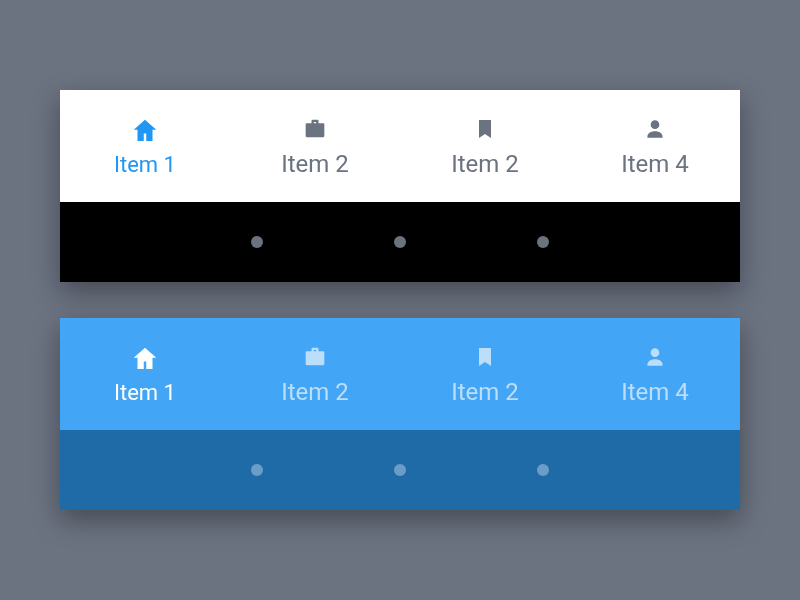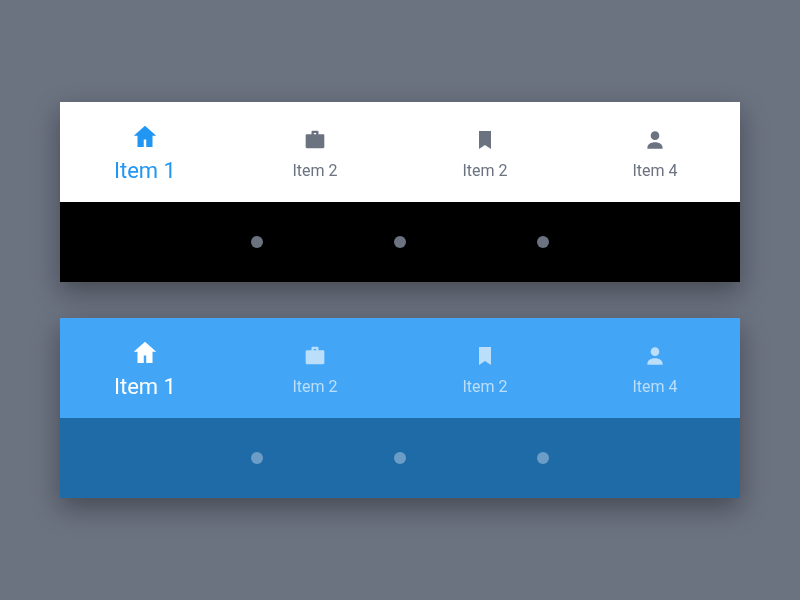--- a/index.html
+++ b/index.html
@@ -14,33 +14,33 @@
     justify-content: center;
     gap: 36px;
     padding: 40px 0;
   }
   .card {
     width: 680px;
     box-shadow: 0 10px 25px rgba(0,0,0,0.35);
   }
   .navbar {
     display: flex;
-    height: 100px;
+    height: 112px;
   }
   .nav-item {
     flex: 1;
     display: flex;
     flex-direction: column;
     align-items: center;
     justify-content: center;
     gap: 6px;
     cursor: pointer;
   }
   .nav-item .icon { width: 30px; height: 30px; display:flex; align-items:center; justify-content:center; }
-  .nav-item .label { font-size: 16px; font-weight: 400; }
+  .nav-item .label { font-size: 24px; font-weight: 400; }
   .nav-item.active .label { font-size: 22px; }
   .dots-row {
     height: 80px;
     display: flex;
     align-items: center;
     justify-content: space-evenly;
     padding: 0 60px;
   }
   .dot {
     width: 12px;

